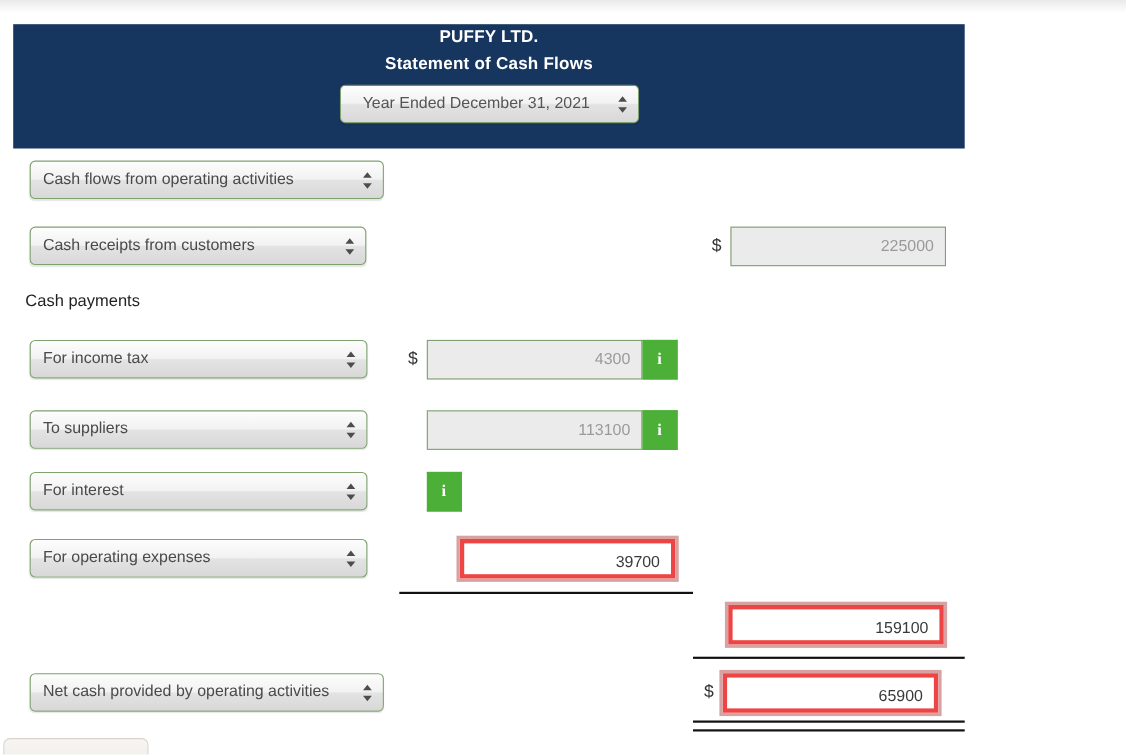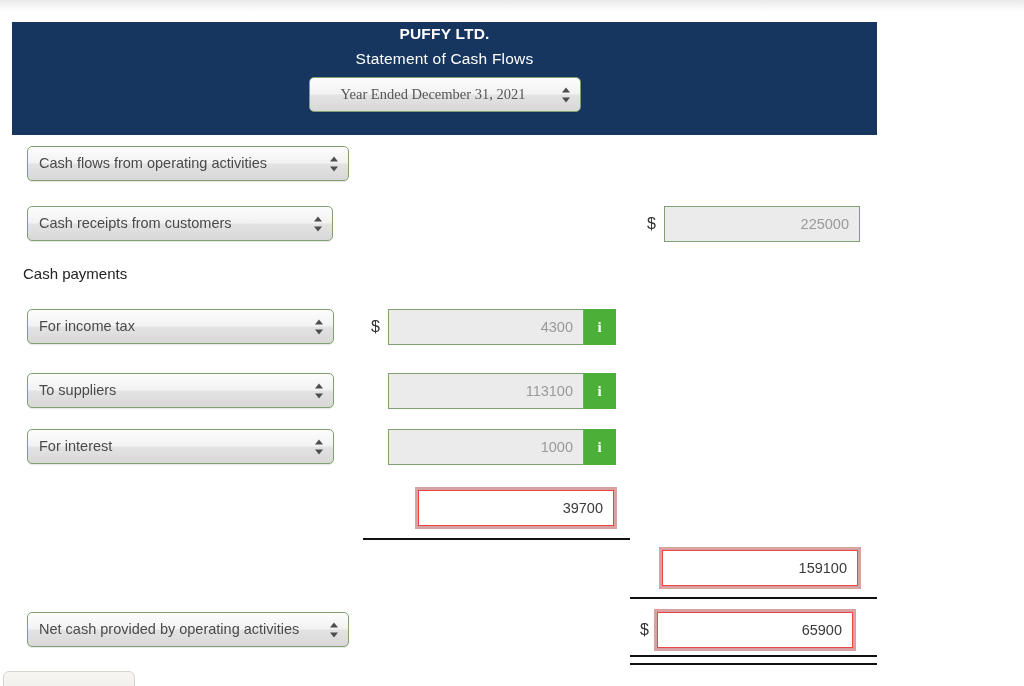--- a/index.html
+++ b/index.html
@@ -47,27 +47,26 @@
     box-sizing: border-box;
   }
   .stmt-title {
     font-size: 15.5px;
     font-weight: bold;
     letter-spacing: .2px;
     line-height: 1.6;
   }
   .stmt-subtitle {
     font-size: 15.5px;
-    font-weight: normal;
+    font-weight: bold;
     letter-spacing: .2px;
     line-height: 1.5;
   }
   .period-wrap {
     margin-top: 7px;
-    font-family: Liberation Serif, serif;
   }
 
   
   .sel {
     display: inline-block;
     position: relative;
     box-sizing: border-box;
     background: linear-gradient(to bottom, #fdfdfd 0%, #f2f2f2 48%, #e3e3e3 52%, #d8d8d8 100%);
     border: 1px solid #7fa070;
     border-radius: 5px;
@@ -161,21 +160,21 @@
   
   .field.ro {
     background: #ebebeb;
     border: 1px solid #7fa070;
     color: #9a9a9a;
     text-align: right;
   }
   
   .field.edit {
     background: #ffffff;
-    border: 1px solid #ef4444;
+    border: 4px solid #ef4444;
     outline: 3px solid #d9a2a2;
     outline-offset: 0px;
     color: #3a3a3a;
   }
   .info-btn {
     box-sizing: border-box;
     width: 32px;
     height: 36px;
     background: #4caf38;
     border: 1px solid #4caf38;
@@ -298,26 +297,32 @@
   <div class="row" style="top:429px;">
     <span class="sel w307 label-cell">
       <span>For interest</span>
       <span class="spin">
         <span class="up"></span>
           <span class="dn"></span>
       </span>
     </span>
     <span class="money" style="left:371px; top:0;">
       <span class="dollar"></span>
-      <span class="field ro" style="width:196px;">1000</span>
       <span class="info-btn">i</span>
     </span>
   </div>
 
   <div class="row" style="top:490px;">
+    <span class="sel w307 label-cell">
+      <span>For operating expenses</span>
+      <span class="spin">
+        <span class="up"></span>
+          <span class="dn"></span>
+      </span>
+    </span>
     <span class="money" style="left:401px; top:0;">
       <span class="dollar"></span>
       <span class="field edit" style="width:196px;">39700</span>
     </span>
   </div>
 
   <div class="rule" style="left:363px; top:538px; width:267px;"></div>
 
   <div class="row" style="top:550px;">
     <span class="money" style="left:645px; top:0;">

